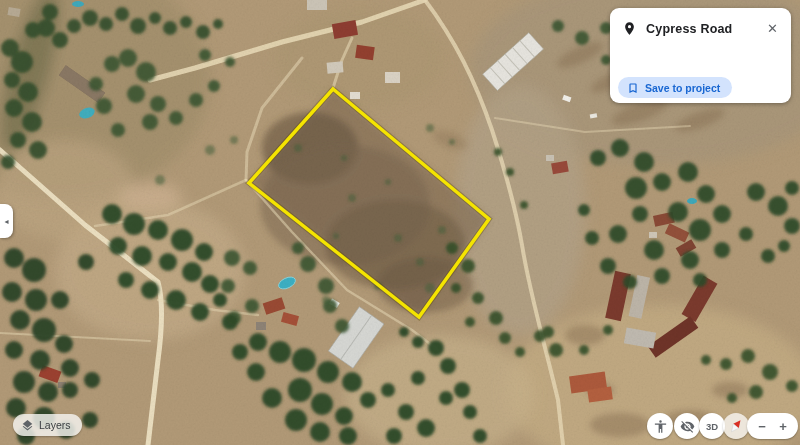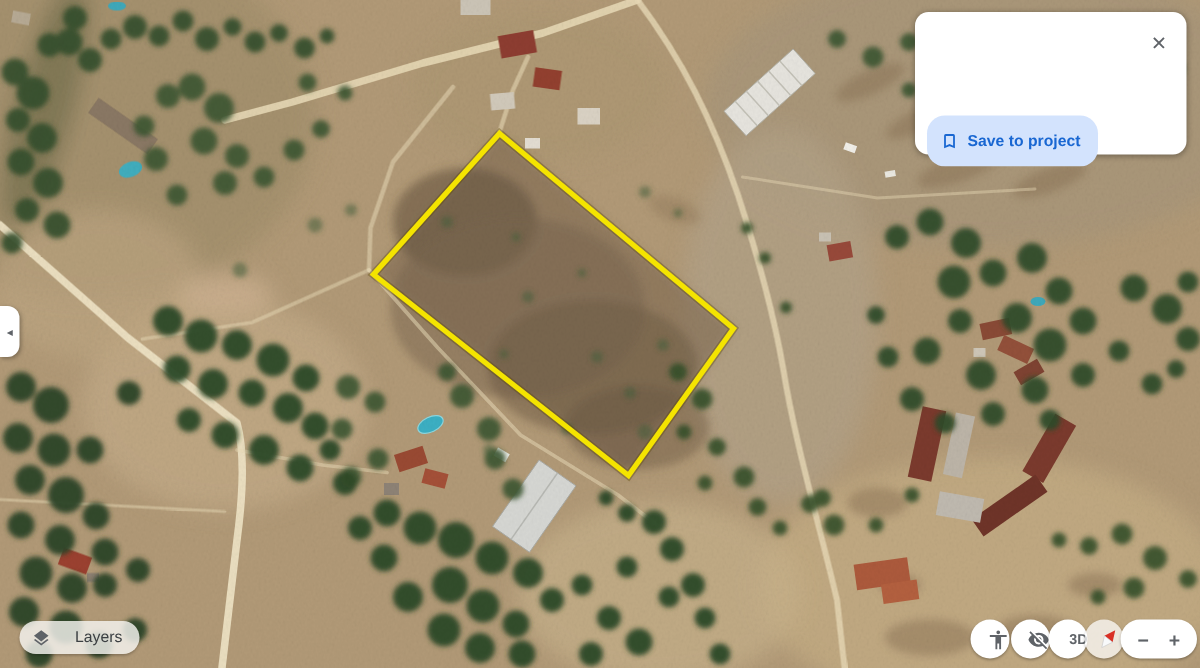--- a/index.html
+++ b/index.html
@@ -11,40 +11,40 @@
   
   .place-card{position:absolute;top:8px;left:610px;width:181px;height:95px;
     background:#fff;border-radius:9px;box-shadow:0 1px 4px rgba(0,0,0,.35);}
   .pc-row{position:absolute;display:flex;align-items:center;gap:9px;left:12px;}
   .pc-row.r1{top:13px;}
   .pc-title{font-size:12.5px;font-weight:700;color:#202124;letter-spacing:.2px;}
   .pc-row.r2{top:40px;}
   .pc-sub{font-size:10.5px;color:#70757a;}
   .pc-close{position:absolute;top:12px;right:11px;font-size:13px;color:#5f6368;
     line-height:1;cursor:pointer;padding:2px;}
-  .save-chip{position:absolute;left:8px;top:69px;height:34px;display:inline-flex;
+  .save-chip{position:absolute;left:8px;top:69px;height:21px;display:inline-flex;
     align-items:center;gap:6px;padding:0 12px 0 9px;border-radius:12px;
     background:#d3e3fd;color:#1967d2;font-size:10.5px;font-weight:600;cursor:pointer;}
 
   
   .layers-btn{position:absolute;left:13px;bottom:9px;height:22px;display:flex;
-    align-items:center;gap:16px;padding:0 11px 0 8px;border-radius:12px;
+    align-items:center;gap:5px;padding:0 11px 0 8px;border-radius:12px;
     background:rgba(245,244,240,.82);box-shadow:0 1px 2px rgba(0,0,0,.25);
     font-size:10.5px;color:#3c4043;cursor:pointer;}
 
   
   .panel-toggle{position:absolute;left:0;top:204px;width:13px;height:34px;
     background:#fff;border-radius:0 8px 8px 0;box-shadow:1px 1px 3px rgba(0,0,0,.3);
     display:flex;align-items:center;justify-content:center;cursor:pointer;
     font-size:8px;color:#5f6368;}
 
   
   .ctl-circle{position:absolute;top:413px;width:26px;height:26px;border-radius:50%;
     background:#fff;box-shadow:0 1px 2px rgba(0,0,0,.3);display:flex;
-    align-items:center;justify-content:flex-end;cursor:pointer;}
+    align-items:center;justify-content:center;cursor:pointer;}
   .ctl-pegman{left:647px;}
   .ctl-vis{left:674px;}
   .ctl-3d{left:699px;font-size:9.5px;font-weight:700;color:#5f6368;}
   .ctl-compass{left:723px;background:rgba(255,255,255,.72);}
   .zoom-pill{position:absolute;left:747px;top:413px;width:51px;height:26px;
     border-radius:13px;background:#fff;box-shadow:0 1px 2px rgba(0,0,0,.3);
     display:flex;align-items:center;justify-content:space-evenly;}
   .zoom-pill span{font-size:13px;color:#5f6368;cursor:pointer;line-height:1;
     padding:0 2px;font-weight:600;}
 </style>
@@ -372,20 +372,26 @@
   </g>
 
   <rect width="800" height="445" filter="url(#grain)" opacity=".14" style="mix-blend-mode:multiply"></rect>
 
   <polygon fill="none" stroke="rgba(90,70,0,.35)" stroke-width="5.5" points="333,89 489,219 419,317 249,183"></polygon>
   <polygon fill="none" stroke-width="3.5" stroke-linejoin="miter" points="333,89 489,219 419,317 249,183" stroke="#F4E400"></polygon>
 </svg>
 </div>
 
 <div class="place-card">
+  <div class="pc-row r1">
+    <svg width="15" height="15" viewBox="0 0 24 24">
+      <path fill="#202124" d="M12 2C8.1 2 5 5.1 5 9c0 5.2 7 13 7 13s7-7.8 7-13c0-3.9-3.1-7-7-7zm0 9.5A2.5 2.5 0 1 1 12 6.5a2.5 2.5 0 0 1 0 5z"></path>
+    </svg>
+    <span class="pc-title">Cypress Road</span>
+  </div>
   <span class="pc-close">✕</span>
   <div class="save-chip">
     <svg width="12" height="12" viewBox="0 0 24 24">
       <path fill="none" stroke="#1967d2" stroke-width="2.4" d="M17 4H7a1 1 0 0 0-1 1v15l6-2.6L18 20V5a1 1 0 0 0-1-1z"></path>
     </svg>
     <span>Save to project</span>
   </div>
 </div>
 
 <div class="layers-btn">

